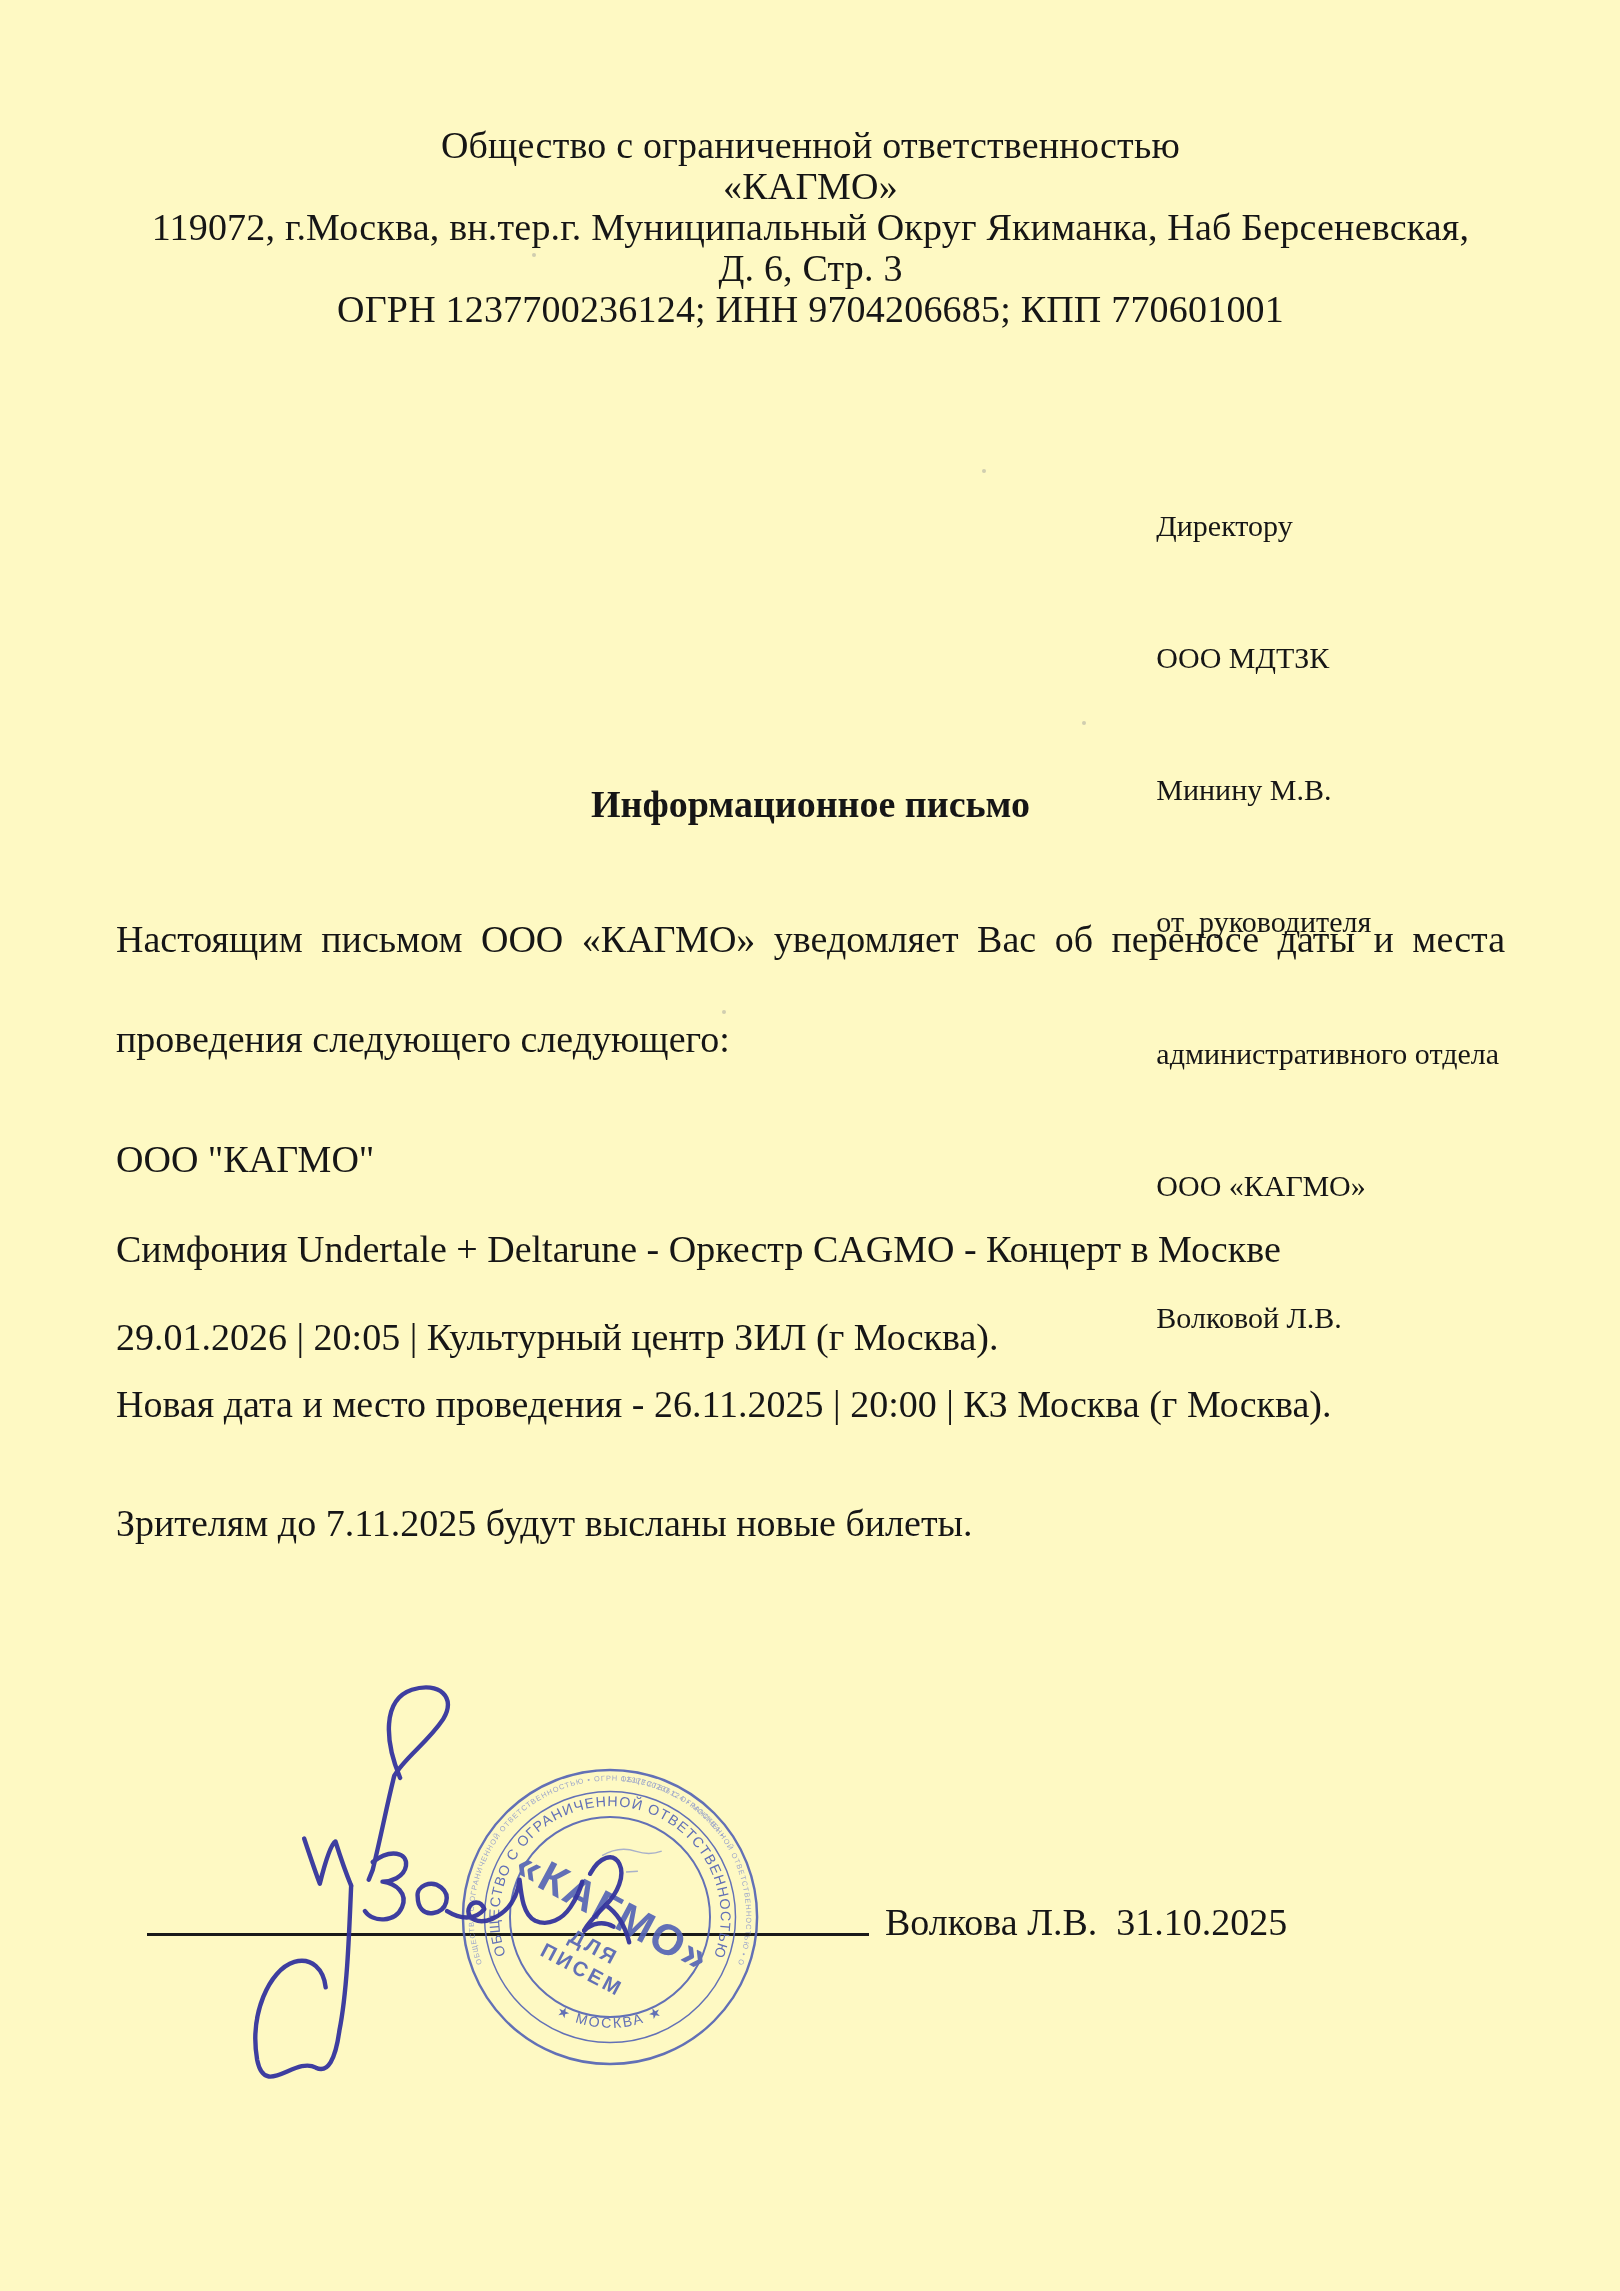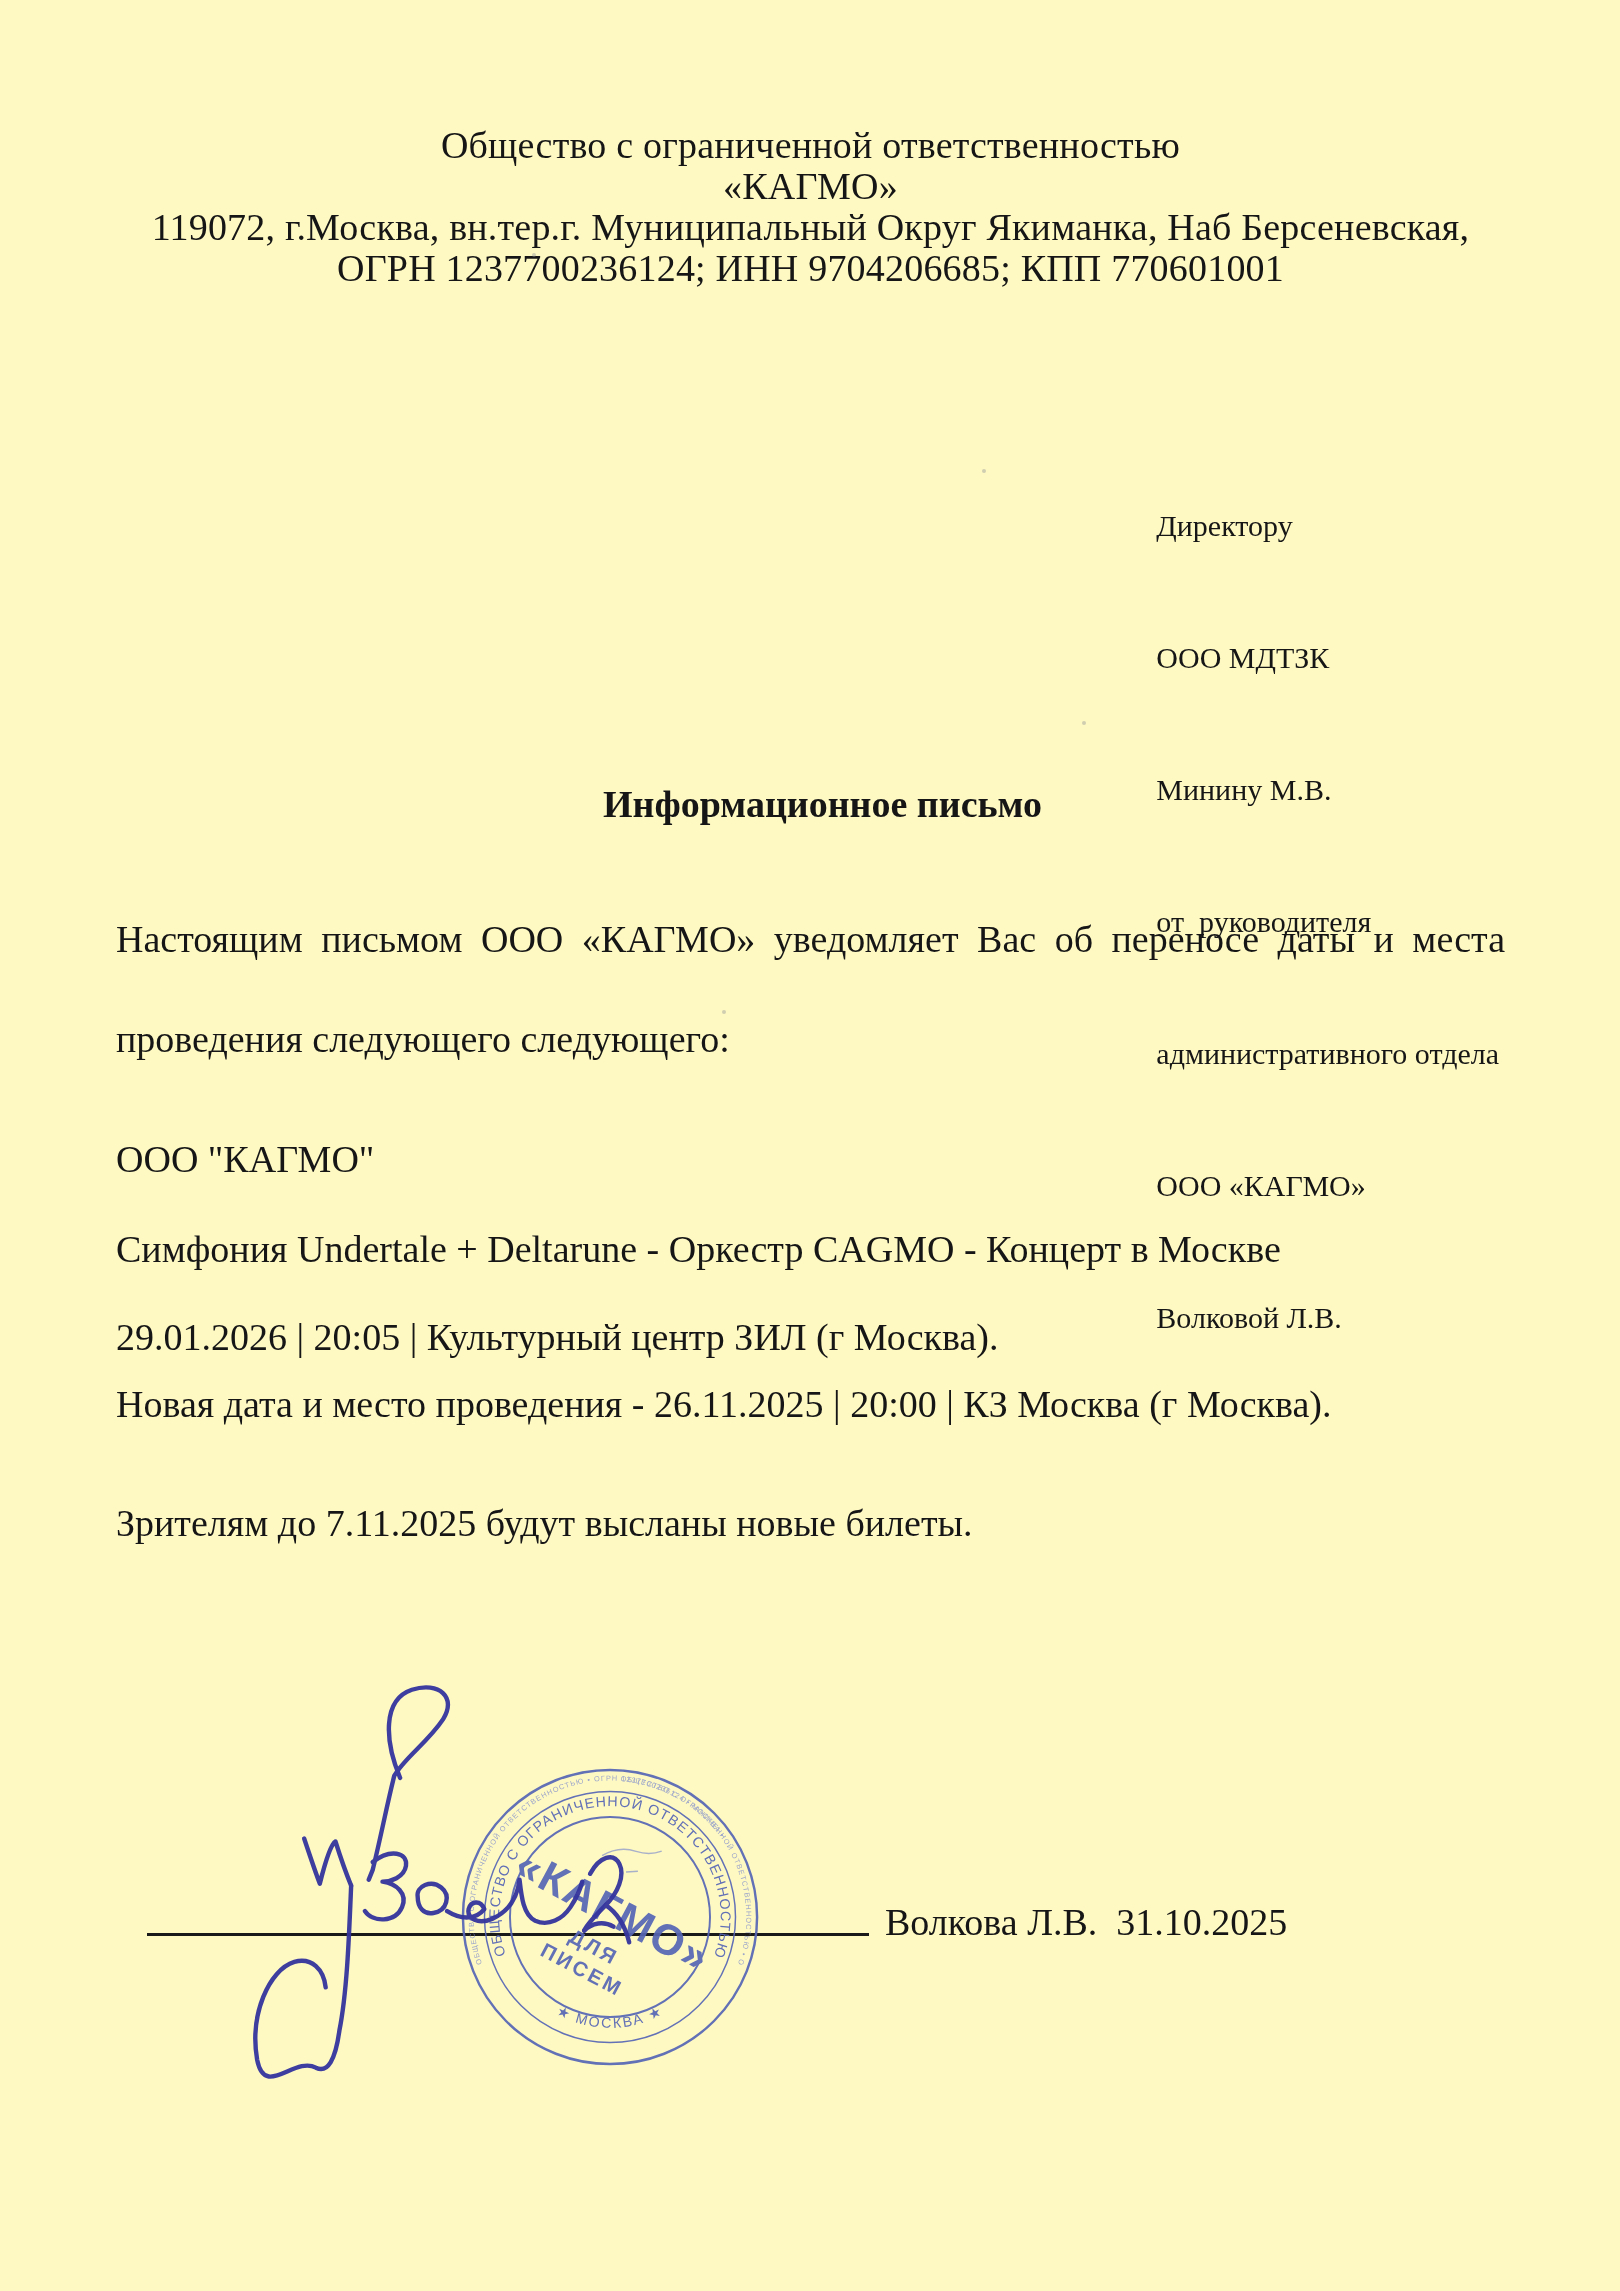--- a/index.html
+++ b/index.html
@@ -18,21 +18,21 @@
     text-align: center;
     font-size: 38px; line-height: 41px;
     letter-spacing: 0.2px;
   }
   .recipient-block {
     top: 416px; right: 121px;
     font-size: 30px; line-height: 44px;
     white-space: pre-wrap;
   }
   .doc-title {
-    top: 782px; left: 128px; width: 1389px;
+    top: 782px; left: 116px; width: 1389px;
     text-align: center;
     font-weight: bold;
     font-size: 38px;
   }
   .line { left: 116px; width: 1389px; font-size: 38px; white-space: pre-wrap; }
   .justify-full { text-align: justify; text-align-last: justify; }
   .intro-1 { top: 917px; }
   .intro-2 { top: 1017px; }
   .event-0 { top: 1137px; }
   .event-1 { top: 1227px; }
@@ -58,20 +58,21 @@
 </style>
 </head>
 <body>
 
 <div class="page">
 
   <div class="abs header-block">
     <div>Общество с ограниченной ответственностью</div>
     <div>«КАГМО»</div>
     <div>119072, г.Москва, вн.тер.г. Муниципальный Округ Якиманка, Наб Берсеневская,</div>
+    <div>Д. 6, Стр. 3</div>
     <div>ОГРН 1237700236124; ИНН 9704206685; КПП 770601001</div>
   </div>
 
   <div class="abs recipient-block">
     <div>Директору</div>
     <div>ООО МДТЗК</div>
     <div>Минину М.В.</div>
     <div>от  руководителя</div>
     <div>административного отдела</div>
     <div>ООО «КАГМО»</div>

